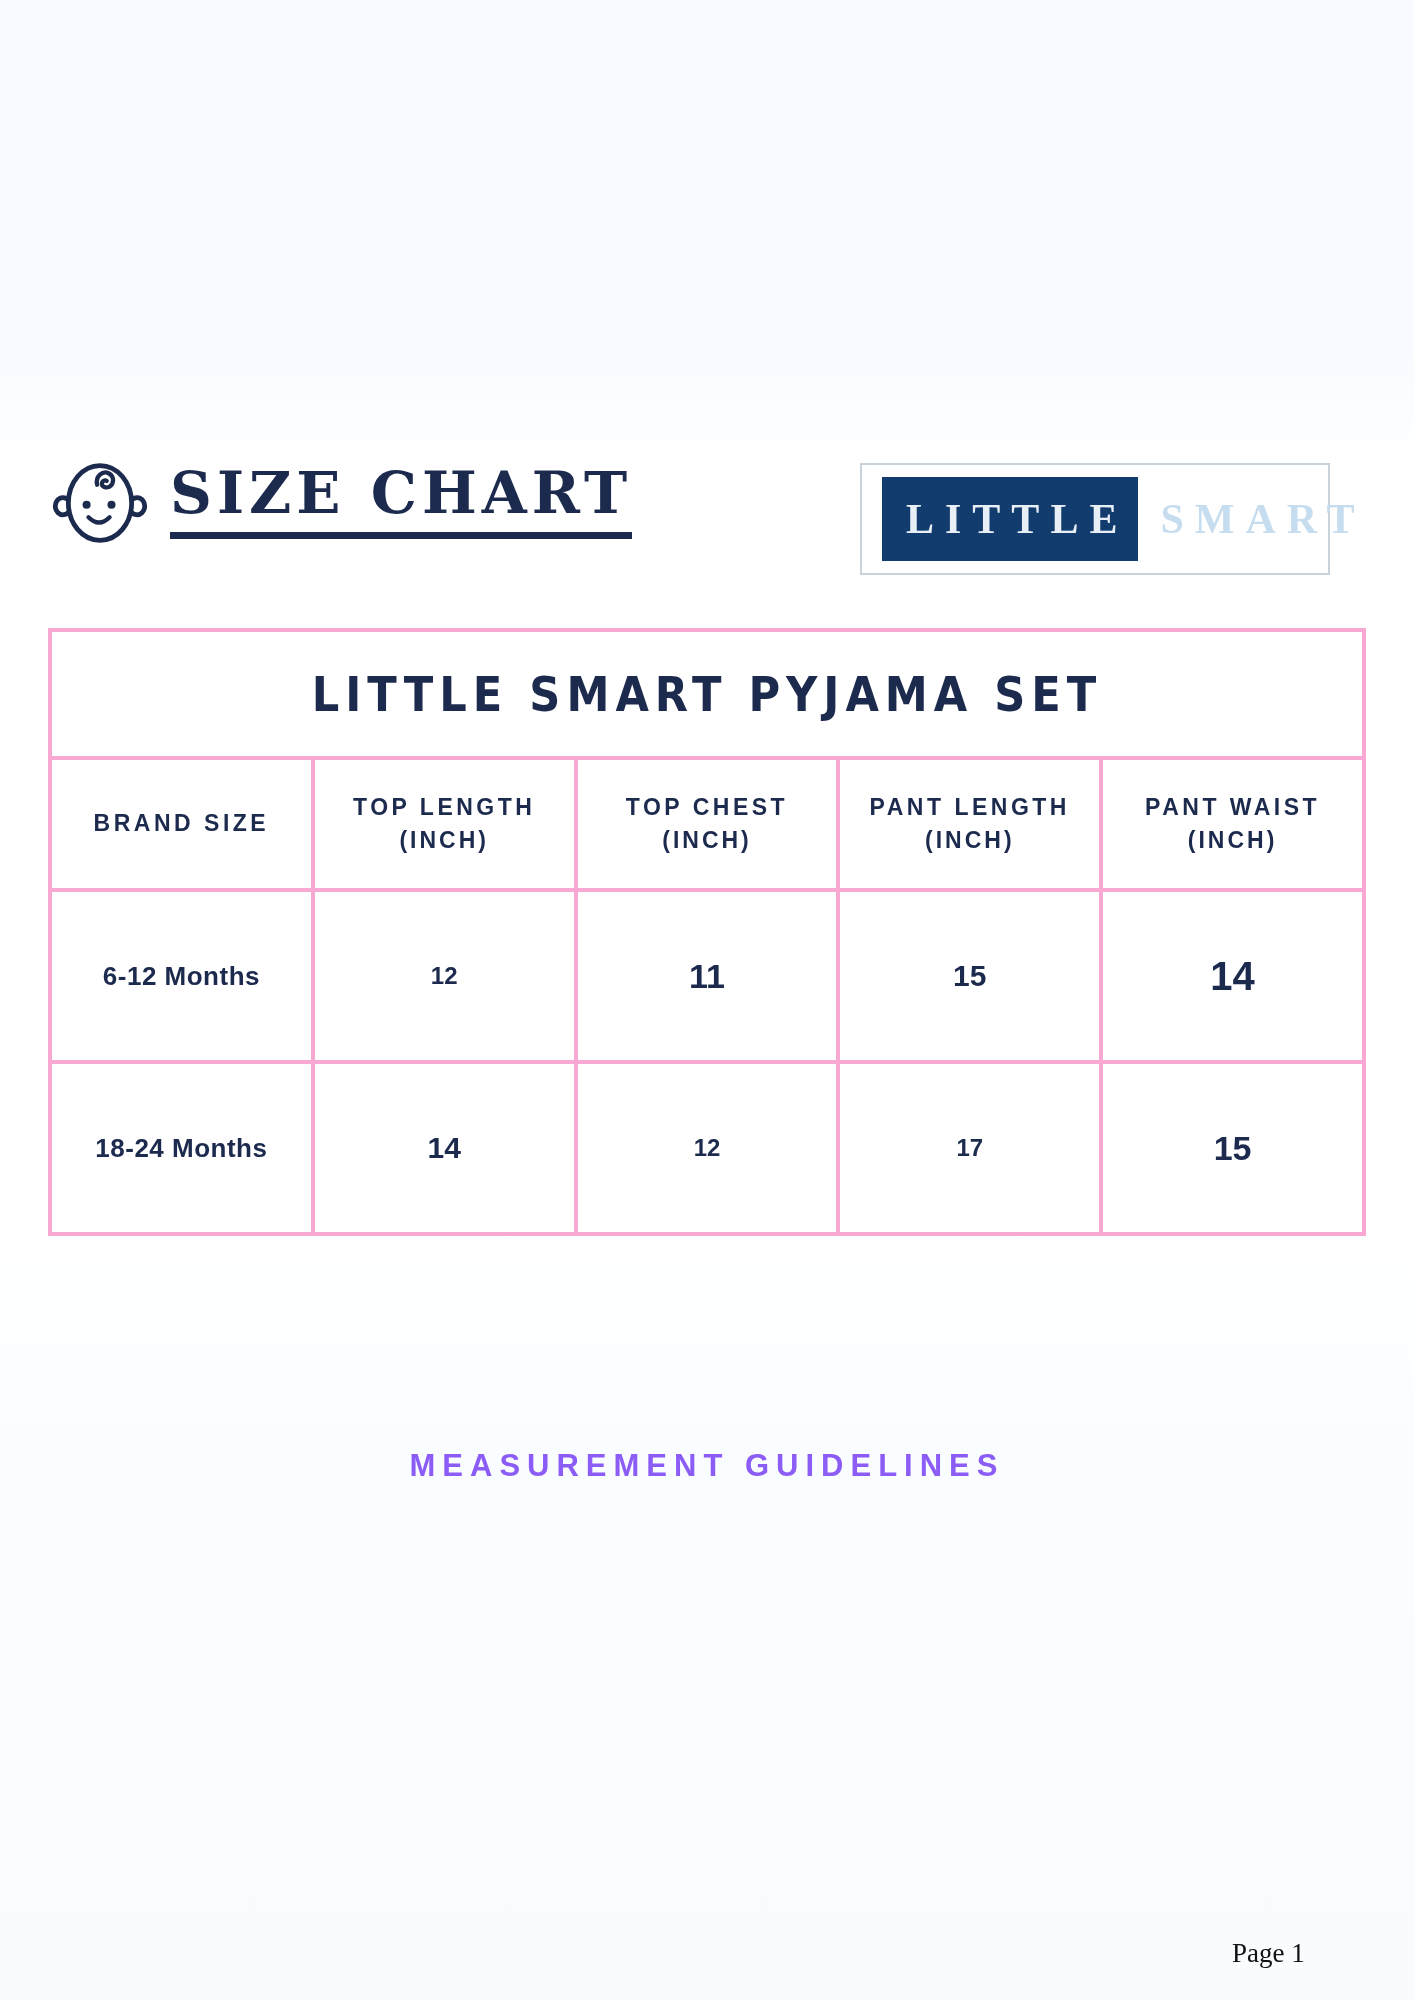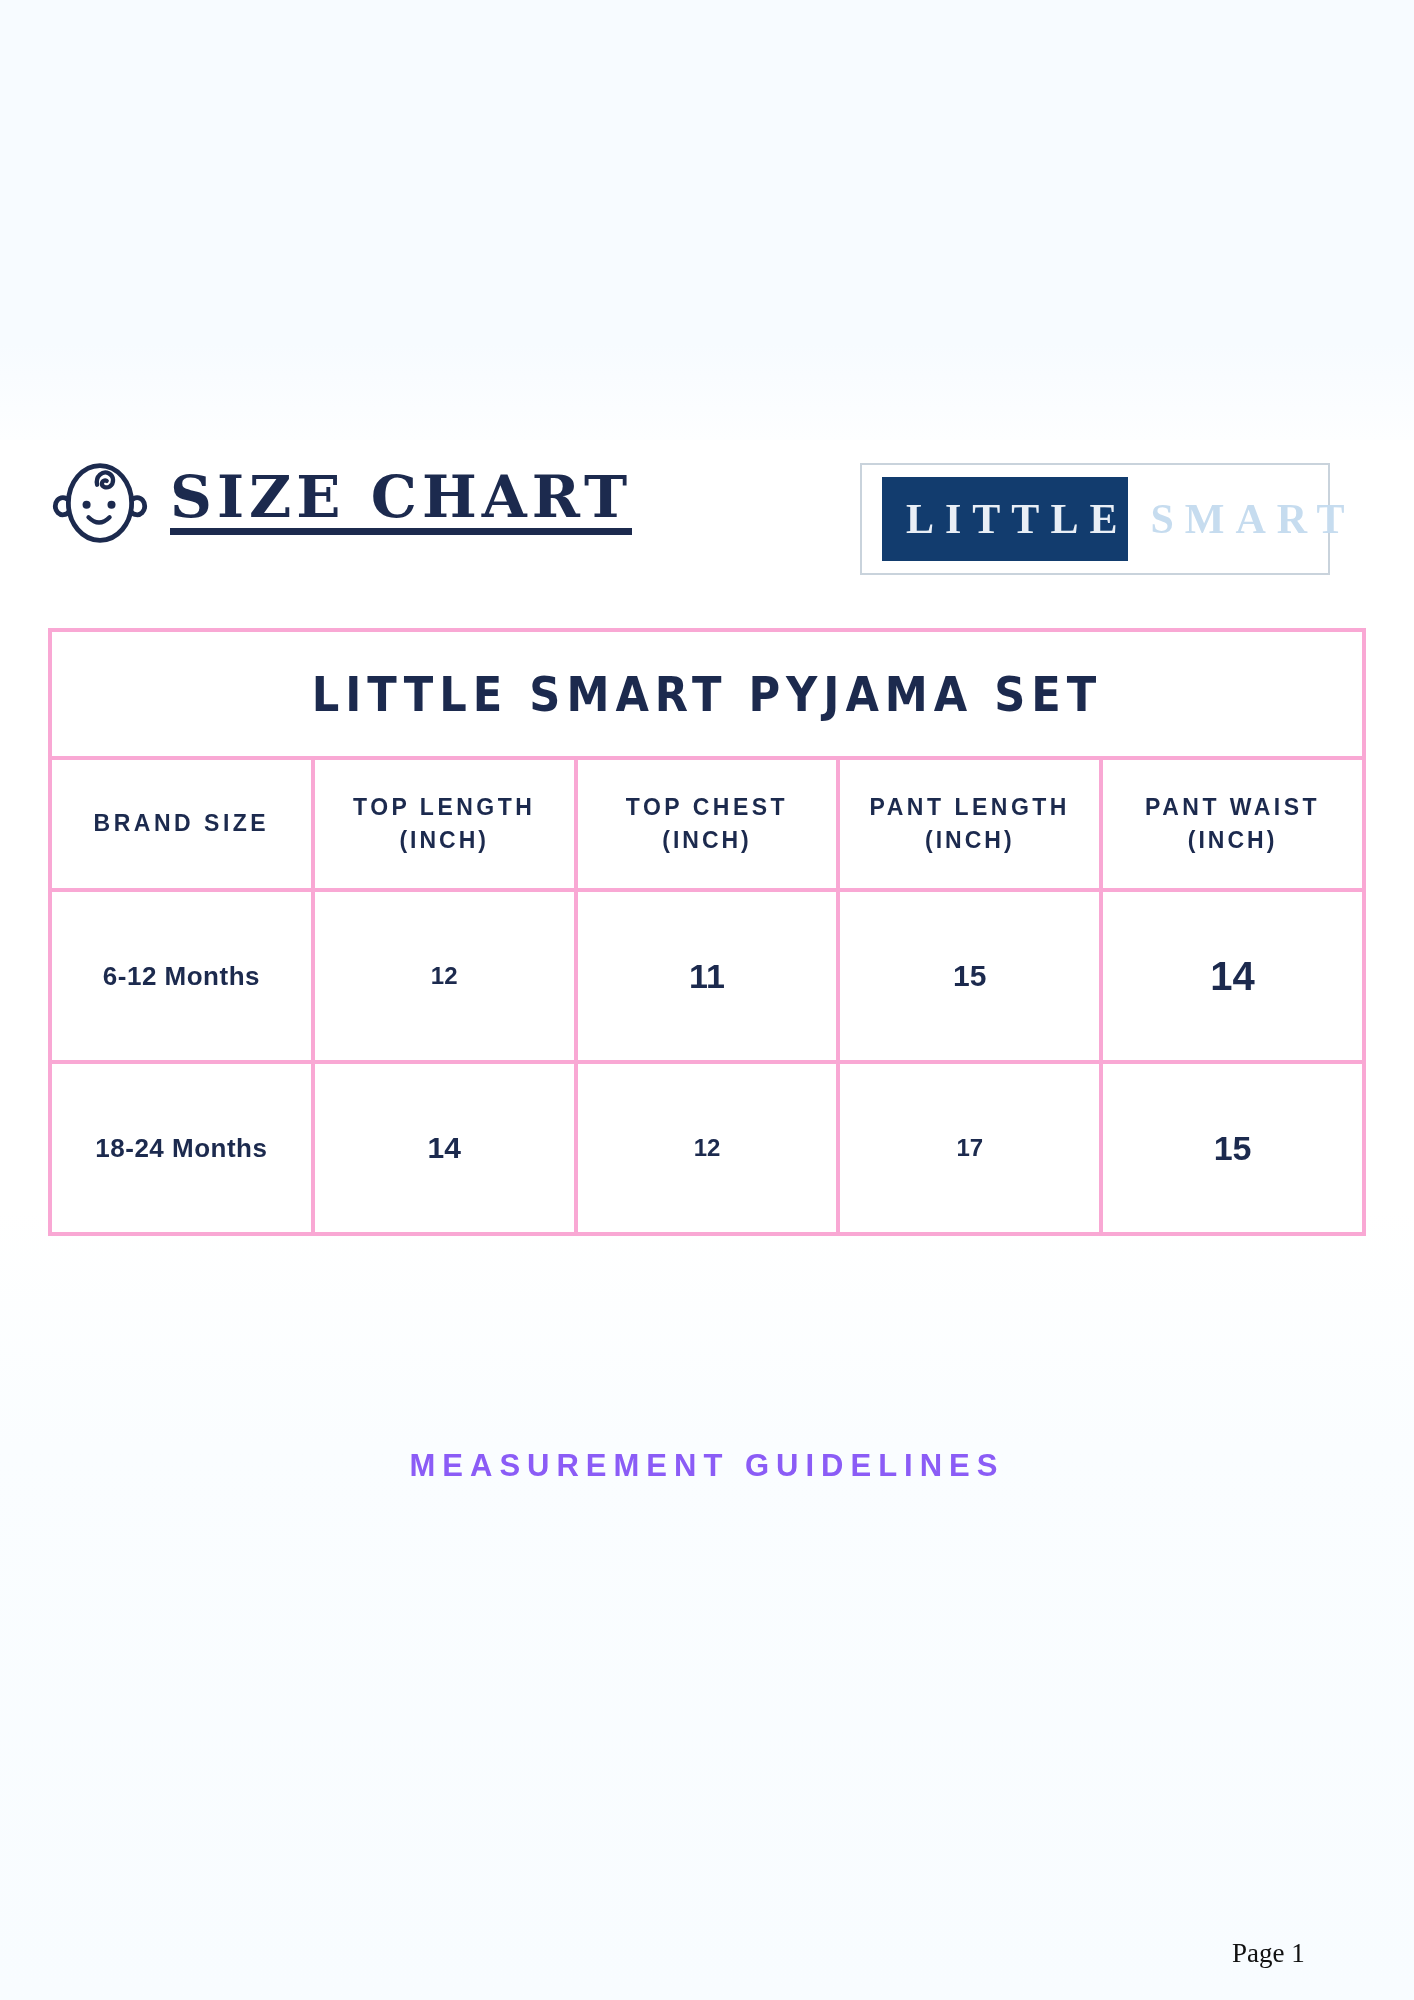--- a/index.html
+++ b/index.html
@@ -65,21 +65,21 @@
   }
 
   .size-chart-title {
     font-family: "DejaVu Serif", serif;
     font-size: 58px;
     font-weight: bold;
     letter-spacing: 5px;
     color: #1c2a4e;
     border-bottom: 7px solid #1c2a4e;
     line-height: 1.05;
-    padding-bottom: 0;
+    padding-bottom: 8px;
     white-space: nowrap;
   }
 
   
   .logo-box {
     position: absolute;
     left: 860px;
     top: 8px;
     width: 470px;
     height: 112px;
@@ -89,21 +89,21 @@
     display: flex;
     align-items: center;
   }
   .logo-little {
     margin-left: 20px;
     background: #123c6e;
     color: #e9eff6;
     font-size: 42px;
     font-weight: bold;
     letter-spacing: 11px;
-    padding: 22px 0 22px 24px;
+    padding: 22px 10px 22px 24px;
     line-height: 1;
     font-family: "Liberation Serif", serif;
     box-sizing: border-box;
     height: 84px;
     display: flex;
     align-items: center;
   }
   .logo-smart {
     color: #c6dcef;
     font-size: 42px;

